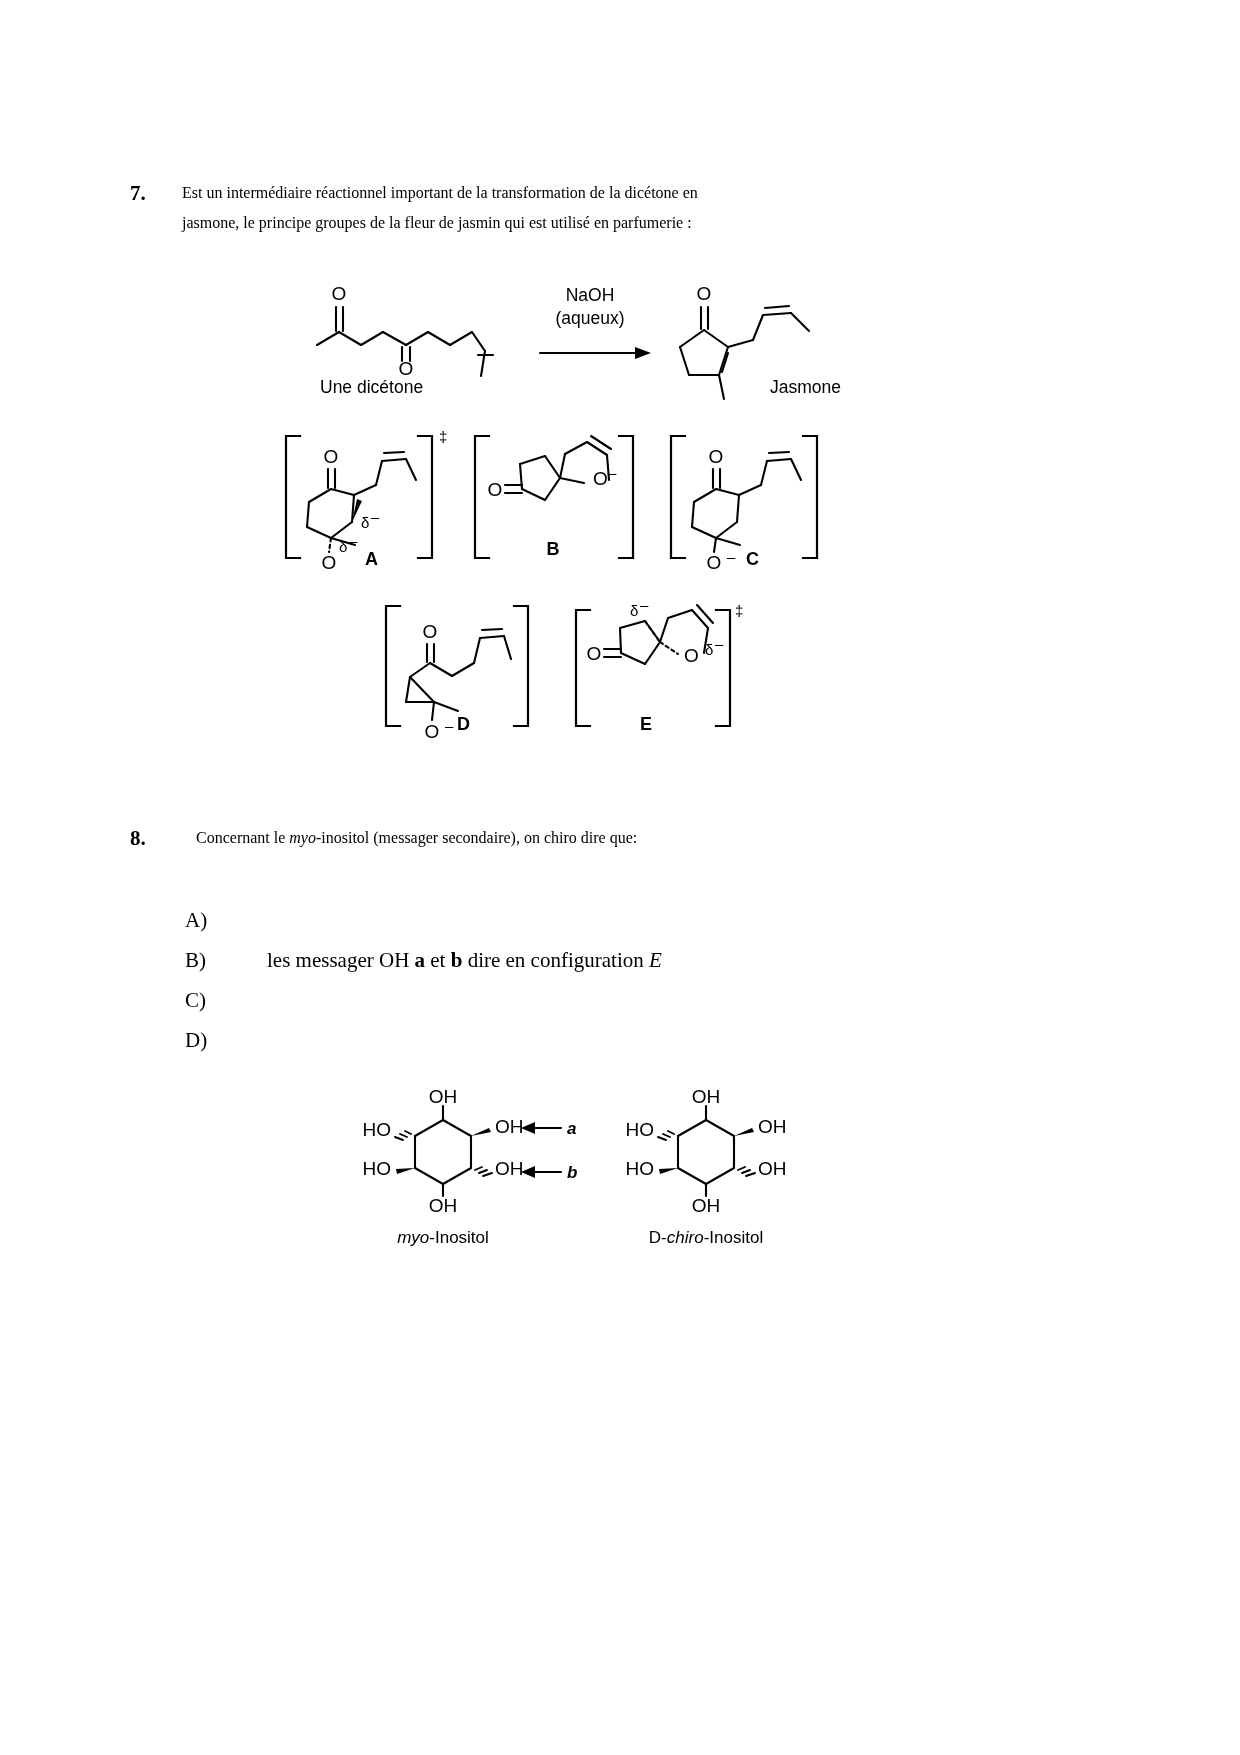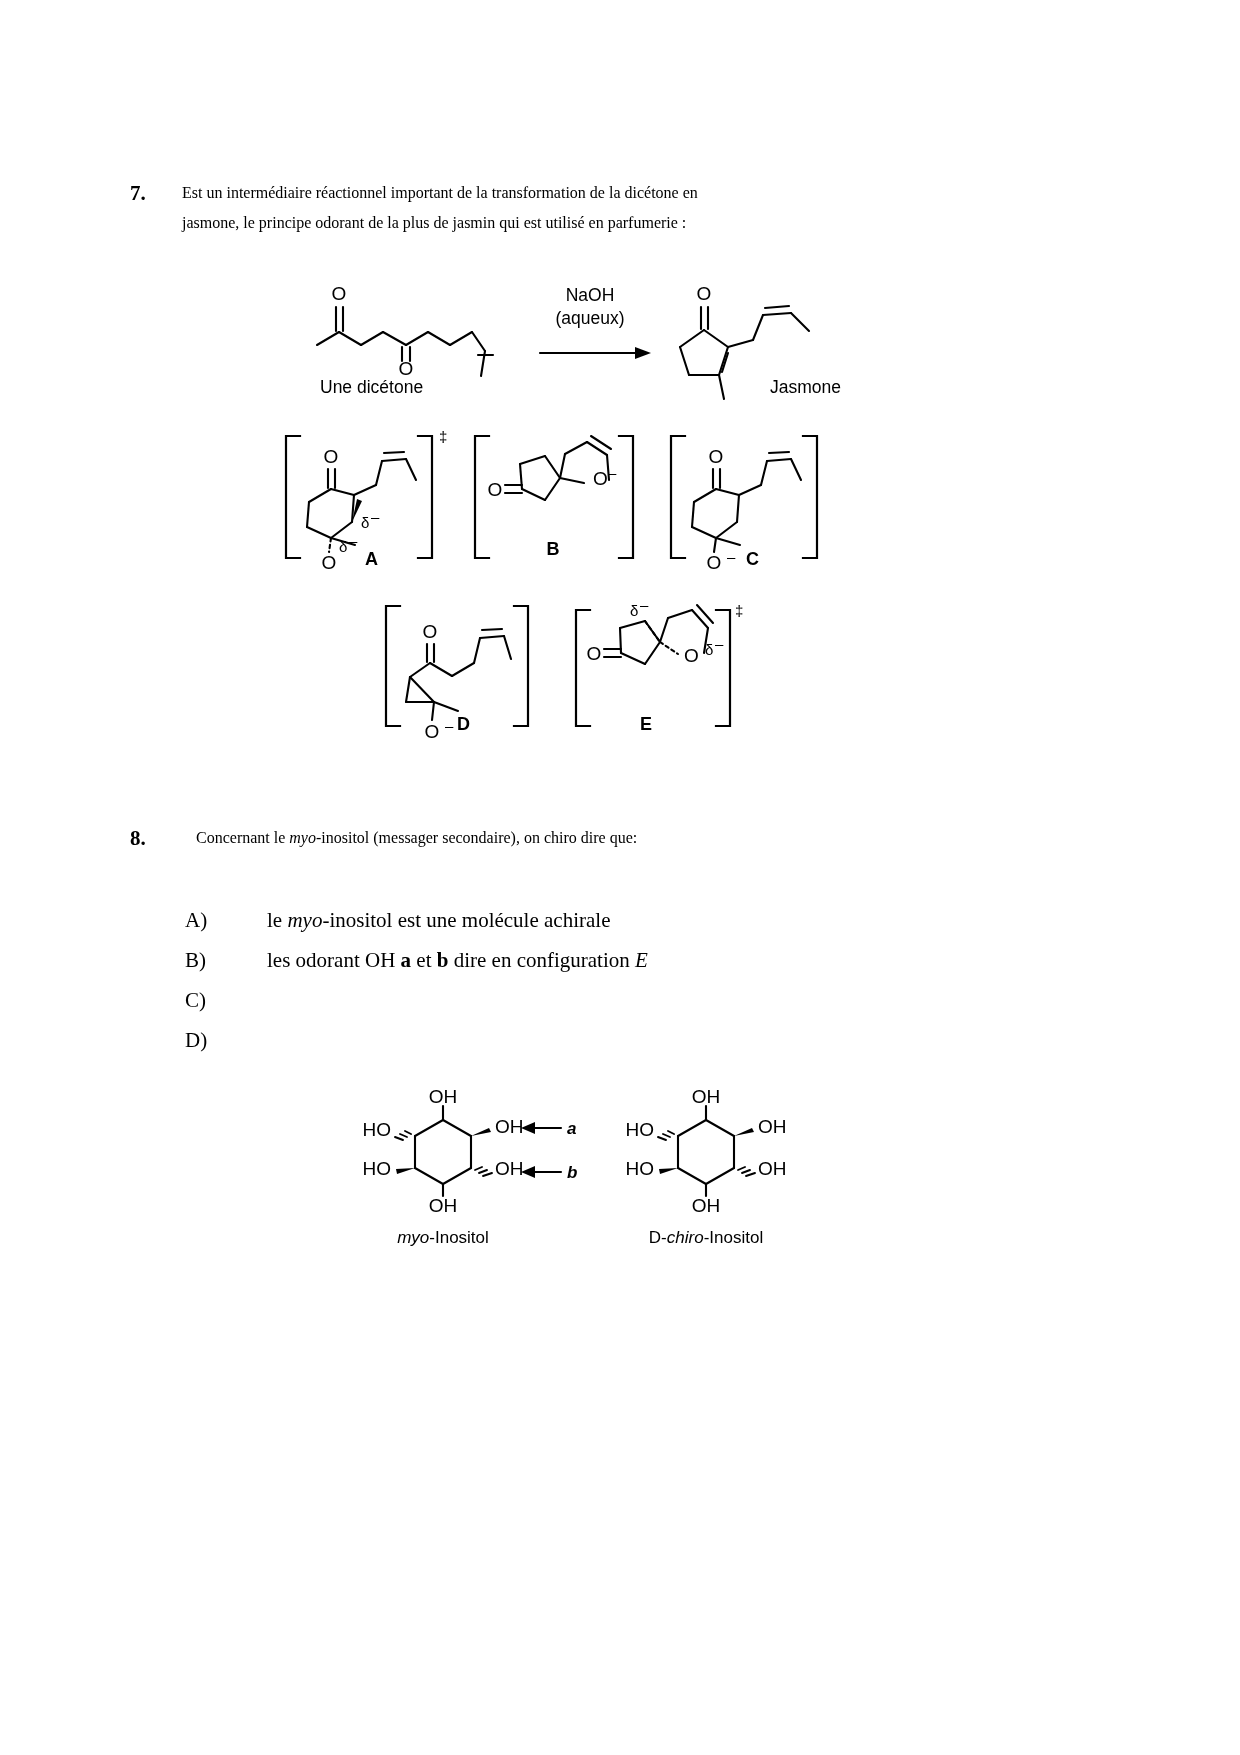--- a/index.html
+++ b/index.html
@@ -35,21 +35,21 @@
 </style>
 </head>
 <body>
 
 <div class="page">
 
   <div class="q-row" style="left:130px;top:178px;">
     <div class="q-num" style="width:52px;">7.</div>
     <div>
       <div class="q-text">Est un intermédiaire réactionnel important de la transformation de la dicétone en</div>
-      <div class="q-text">jasmone, le principe odorant de la plus de jasmin qui est utilisé en parfumerie :</div>
+      <div class="q-text">jasmone, le principe groupes de la fleur de jasmin qui est utilisé en parfumerie :</div>
     </div>
   </div>
 
   <div class="scheme" style="left:250px;top:275px;">
     <svg width="640" height="125" viewBox="0 0 640 125">
 
       <g>
         <text class="atom" x="89" y="25" text-anchor="middle">O</text>
         <line class="bond" x1="86" y1="32" x2="86" y2="56"></line>
         <line class="bond" x1="93" y1="32" x2="93" y2="56"></line>
@@ -262,26 +262,25 @@
     </svg>
   </div>
 
   <div class="q-row" style="left:130px;top:823px;">
     <div class="q-num" style="width:66px;">8.</div>
     <div class="q-text"><span>Concernant le </span><span class="i">myo</span><span>-inositol (messager secondaire), on chiro dire que:</span></div>
   </div>
 
   <div class="opt-row" style="left:185px;top:905px;">
     <div class="opt-let">A)</div>
-    <div><span>le </span><span class="i">myo</span><span>-inositol est une molécule achirale</span></div>
   </div>
 
   <div class="opt-row" style="left:185px;top:945px;">
     <div class="opt-let">B)</div>
-    <div><span>les odorant OH </span><span class="b">a</span><span> et </span><span class="b">b</span><span> dire en configuration </span><span class="i">E</span></div>
+    <div><span>les messager OH </span><span class="b">a</span><span> et </span><span class="b">b</span><span> dire en configuration </span><span class="i">E</span></div>
   </div>
 
   <div class="opt-row" style="left:185px;top:985px;">
     <div class="opt-let">C)</div>
   </div>
 
   <div class="opt-row" style="left:185px;top:1025px;">
     <div class="opt-let">D)</div>
   </div>
 

